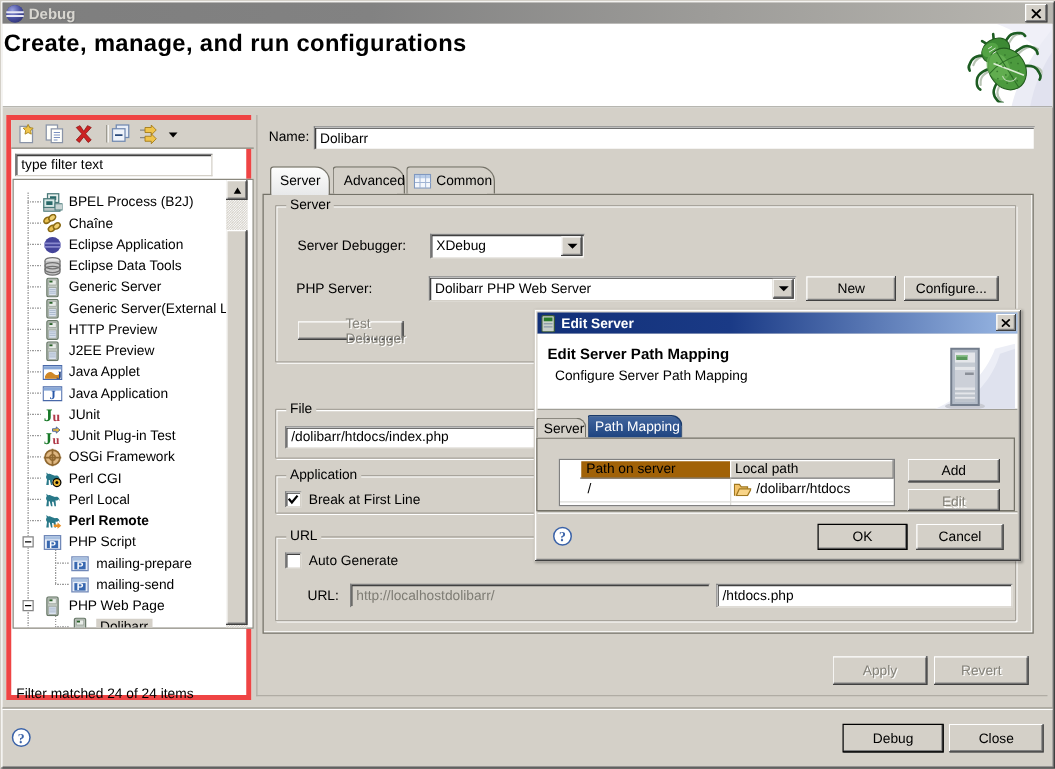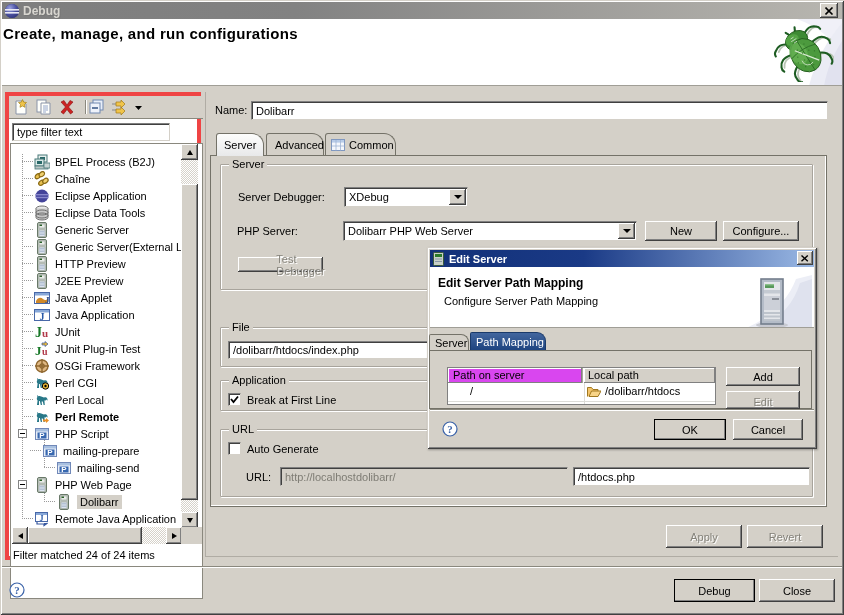--- a/index.html
+++ b/index.html
@@ -200,21 +200,21 @@
       <path d="M0.5 0.5 L7.5 7.5 M7.5 0.5 L0.5 7.5" stroke="#000" stroke-width="1.6"></path>
     </svg>
 </div>
 
 <div class="abs" style="left:2px;top:19px;width:840px;height:67px;background:#fff;overflow:hidden;">
   <svg class="abs" style="right:0;top:0;" width="75" height="67" viewBox="0 0 75 67">
     <path d="M75 0 L30 0 C 52 8 66 20 75 38 Z" fill="#f0f0f8"></path>
     <path d="M75 4 C 60 22 48 42 42 67 L75 67 Z" fill="#ebecf5"></path>
     <path d="M75 22 C 66 36 60 50 57 67 L75 67 Z" fill="#e1e2ef"></path>
   </svg>
-  <div class="abs" style="left:1px;top:6px;font-weight:bold;font-size:15px;letter-spacing:0.3px;">Create, manage, and run configurations</div>
+  <div class="abs" style="left:1px;top:6px;font-weight:bold;font-size:19px;letter-spacing:0.3px;">Create, manage, and run configurations</div>
 
   <svg class="abs" style="left:771px;top:2px;" width="61" height="61" viewBox="0 0 70 70">
     <g transform="rotate(-32 35 35) translate(0,3)">
 
       <g stroke="#b8c4b4" stroke-width="2" fill="none" stroke-linecap="round" transform="translate(2.5,2.5)">
         <path d="M25 16 C 17 11, 13 11, 8 15"></path>
         <path d="M21 28 C 11 26, 7 28, 4 34"></path>
         <path d="M22 42 C 13 46, 11 50, 12 56"></path>
         <path d="M45 16 C 53 11, 57 11, 62 15"></path>
         <path d="M49 28 C 59 26, 63 28, 66 34"></path>
@@ -296,21 +296,21 @@
       <path d="M1 5 h8 M1 11 h8" stroke="#888" stroke-width="1"></path>
       <path d="M5 2 h5 v-2 l4 4 -4 4 v-2 h-5 z" fill="#f0c44a" stroke="#a07818" stroke-width="0.7" transform="translate(0,1)"></path>
       <path d="M5 2 h5 v-2 l4 4 -4 4 v-2 h-5 z" fill="#f0c44a" stroke="#a07818" stroke-width="0.7" transform="translate(0,8)"></path>
     </g>
 
     <path d="M122 7 l7 0 -3.5 4 z" fill="#000"></path>
   </svg>
 
   <div class="field" style="left:3px;top:27px;width:158px;height:18px;">type filter text</div>
 
-  <div class="abs" style="left:1px;top:47px;width:193px;height:456px;border:1px solid #8a887e;background:#fff;overflow:hidden;" id="tree">
+  <div class="abs" style="left:1px;top:47px;width:193px;height:360px;border:1px solid #8a887e;background:#fff;overflow:hidden;" id="tree">
 
     <div class="abs" style="left:11px;top:10px;width:1px;height:365px;background-image:repeating-linear-gradient(180deg,#9a9a9a 0 1px,transparent 1px 2px);"></div>
     <div class="abs" style="left:33px;top:294px;width:1px;height:30px;background-image:repeating-linear-gradient(180deg,#9a9a9a 0 1px,transparent 1px 2px);"></div>
     <div class="abs" style="left:33px;top:345px;width:1px;height:13px;background-image:repeating-linear-gradient(180deg,#9a9a9a 0 1px,transparent 1px 2px);"></div>
     <div class="row" style="left:0px;top:9px;"><span class="stub"></span><svg width="16" height="16">
           <use href="#i-bpel"></use>
         </svg>BPEL Process (B2J)</div>
     <div class="row" style="left:0px;top:26px;"><span class="stub"></span><svg width="16" height="16">
           <use href="#i-chain"></use>
         </svg>Chaîne</div>
@@ -352,21 +352,21 @@
         </svg>Perl CGI</div>
     <div class="row" style="left:0px;top:247px;"><span class="stub"></span><svg width="16" height="16">
           <use href="#i-perl"></use>
         </svg>Perl Local</div>
     <div class="row" style="left:0px;top:264px;font-weight:bold;"><span class="stub"></span><svg width="16" height="16">
           <use href="#i-perlr"></use>
         </svg>Perl Remote</div>
     <div class="row" style="left:0px;top:281px;"><span class="mbox"></span><svg width="16" height="16">
           <use href="#i-php"></use>
         </svg>PHP Script</div>
-    <div class="row" style="left:8px;top:298px;"><span class="stub"></span><svg width="16" height="16">
+    <div class="row" style="left:22px;top:298px;"><span class="stub"></span><svg width="16" height="16">
           <use href="#i-php"></use>
         </svg>mailing-prepare</div>
     <div class="row" style="left:22px;top:315px;"><span class="stub"></span><svg width="16" height="16">
           <use href="#i-php"></use>
         </svg>mailing-send</div>
     <div class="row" style="left:0px;top:332px;"><span class="mbox"></span><svg width="16" height="16">
           <use href="#i-srv"></use>
         </svg>PHP Web Page</div>
     <div class="row" style="left:22px;top:349px;">
         <span class="stub"></span>
@@ -515,21 +515,21 @@
       </g>
     </svg>
   </div>
 
   <div class="abs" style="left:2px;top:87px;width:40px;height:16px;background:#d4d0c8;border:1px solid #747268;border-bottom:none;border-radius:2px 8px 0 0;display:flex;align-items:center;padding-left:5px;z-index:2;">Server</div>
   <div class="abs" style="left:43px;top:85px;width:76px;height:18px;background:linear-gradient(180deg,#42669e,#1e4480);border:1px solid #1a3a6a;border-bottom:none;border-radius:2px 9px 0 0;display:flex;align-items:center;padding-left:5px;color:#fff;z-index:3;white-space:nowrap;">Path Mapping</div>
 
   <div class="abs" style="left:2px;top:103px;width:383px;height:59px;border:1px solid #747268;background:#d4d0c8;"></div>
 
   <div class="abs" style="left:20px;top:120px;width:269px;height:38px;border:1px solid #808080;background:#fff;">
-    <div class="abs" style="left:0;top:0;width:135px;height:15px;background:#d946ef;border-right:1px solid #a8a49c;box-shadow:inset -1px -1px 0 #808080, inset 1px 1px 0 #fff;padding-left:5px;line-height:15px;">Path on server</div>
+    <div class="abs" style="left:16px;top:0;width:135px;height:15px;background:#a16207;border-right:1px solid #a8a49c;box-shadow:inset -1px -1px 0 #808080, inset 1px 1px 0 #fff;padding-left:5px;line-height:15px;">Path on server</div>
     <div class="abs" style="left:136px;top:0;width:131px;height:15px;background:#d4d0c8;box-shadow:inset -1px -1px 0 #808080, inset 1px 1px 0 #fff;padding-left:4px;line-height:15px;">Local path</div>
     <div class="abs" style="left:136px;top:15px;width:1px;height:21px;background:#dcdcd8;"></div>
     <div class="abs" style="left:0;top:33px;width:267px;height:1px;background:#dcdcd8;"></div>
     <div class="abs" style="left:22px;top:17px;">/</div>
     <svg class="abs" style="left:139px;top:18px;" width="14" height="11" viewBox="0 0 14 11">
       <path d="M0.5 10.5 V1.5 h4 l1.5 2 h5 v2" fill="#f4c46a" stroke="#a07820"></path>
       <path d="M2 10.5 L4.5 5 H14 L11 10.5 Z" fill="#f8d488" stroke="#a07820"></path>
     </svg>
     <div class="abs" style="left:157px;top:17px;">/dolibarr/htdocs</div>
   </div>

